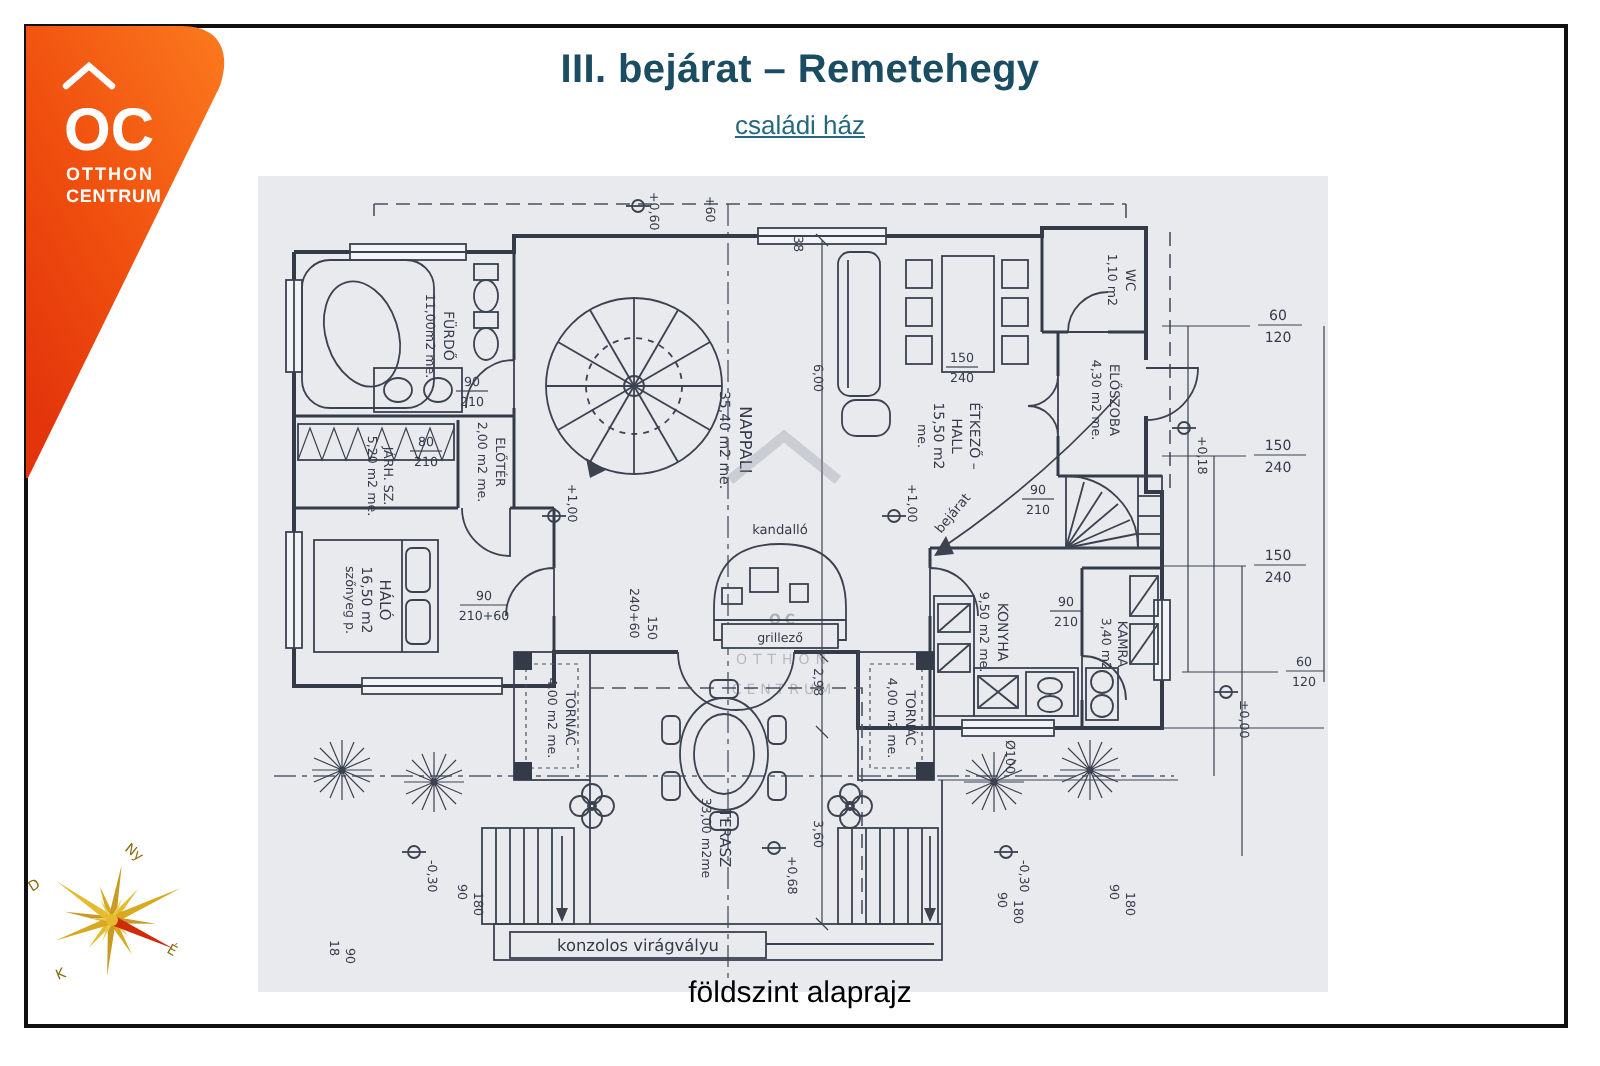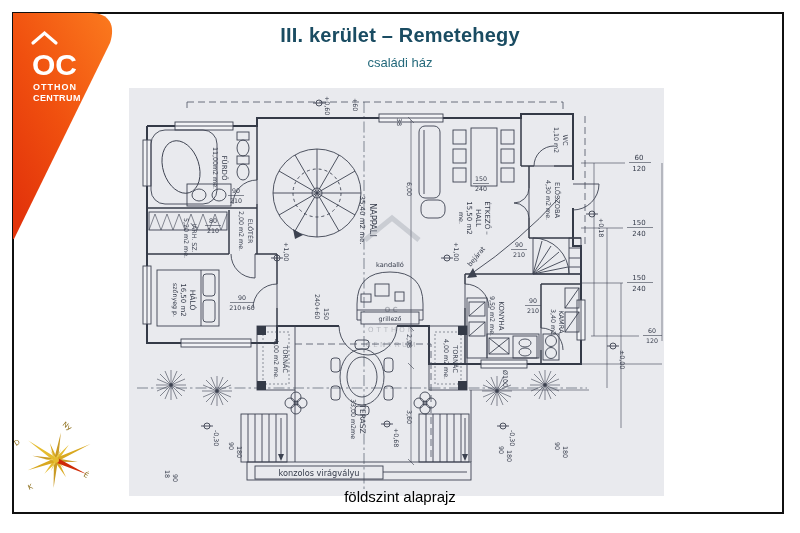--- a/index.html
+++ b/index.html
@@ -4,21 +4,21 @@
 <style>
   html,body{margin:0;padding:0;background:#ffffff;}
   .page{position:relative;width:800px;height:533px;background:#fff;overflow:hidden;
         font-family:"Liberation Sans",sans-serif;}
   .frame{position:absolute;left:12px;top:12px;width:772px;height:502px;
          border:2px solid #101010;box-sizing:border-box;}
   .badge{position:absolute;left:13px;top:13px;width:110px;height:228px;}
   .title{position:absolute;left:0;right:0;top:24px;text-align:center;
          font-size:20px;font-weight:bold;color:#1a4c62;letter-spacing:.2px;}
   .subtitle{position:absolute;left:0;right:0;top:55px;text-align:center;
-         font-size:13px;color:#24697b;}
+         font-size:13px;color:#24697b;text-decoration:underline;}
   .caption{position:absolute;left:0;right:0;top:488px;text-align:center;
          font-size:15px;color:#000000;}
   .planwrap{position:absolute;left:129px;top:88px;width:535px;height:408px;}
   .compass{position:absolute;left:4px;top:408px;width:112px;height:112px;}
   
   .plan-svg text{font-family:"DejaVu Sans",sans-serif;font-size:7px;fill:#353b4a;}
   .plan-svg .t6{font-size:6.3px}.plan-svg .t65{font-size:6.6px}
   .plan-svg .t75{font-size:7.5px}.plan-svg .t8{font-size:8.2px}
   .wl{stroke:#343a47;stroke-width:2;fill:none}
   .wi{stroke:#343a47;stroke-width:1.5;fill:none}
@@ -47,21 +47,21 @@
     </defs>
     <path d="M0,0 H78 C96,0 103,12 97,30 L1,226 H0 Z" fill="url(#og)"></path>
     <g>
       <path d="M20,30 L31.5,20 L43,30" stroke="#ffffff" stroke-width="3.2" fill="none" stroke-linecap="round"></path>
       <text x="19" y="62" font-family="Liberation Sans, sans-serif" font-size="30" font-weight="bold" fill="#ffffff">OC</text>
       <text x="20" y="77" font-family="Liberation Sans, sans-serif" font-size="9" font-weight="bold" letter-spacing="1" fill="#ffffff">OTTHON</text>
       <text x="20" y="88" font-family="Liberation Sans, sans-serif" font-size="9" font-weight="bold" letter-spacing="0.4" fill="#ffffff">CENTRUM</text>
     </g>
   </svg>
 
-  <div class="title">III. kerület – Remetehegy</div>
+  <div class="title">III. bejárat – Remetehegy</div>
   <div class="subtitle">családi ház</div>
 
   <div class="planwrap">
   <svg class="plan-svg" viewBox="0 0 535 408" width="535" height="408">
     <rect x="0" y="0" width="535" height="408" fill="#e9eaee"></rect>
 
     <g>
       <line class="axis" x1="235" y1="14" x2="235" y2="402"></line>
       <line class="axis" x1="8" y1="300" x2="458" y2="300"></line>
     </g>

